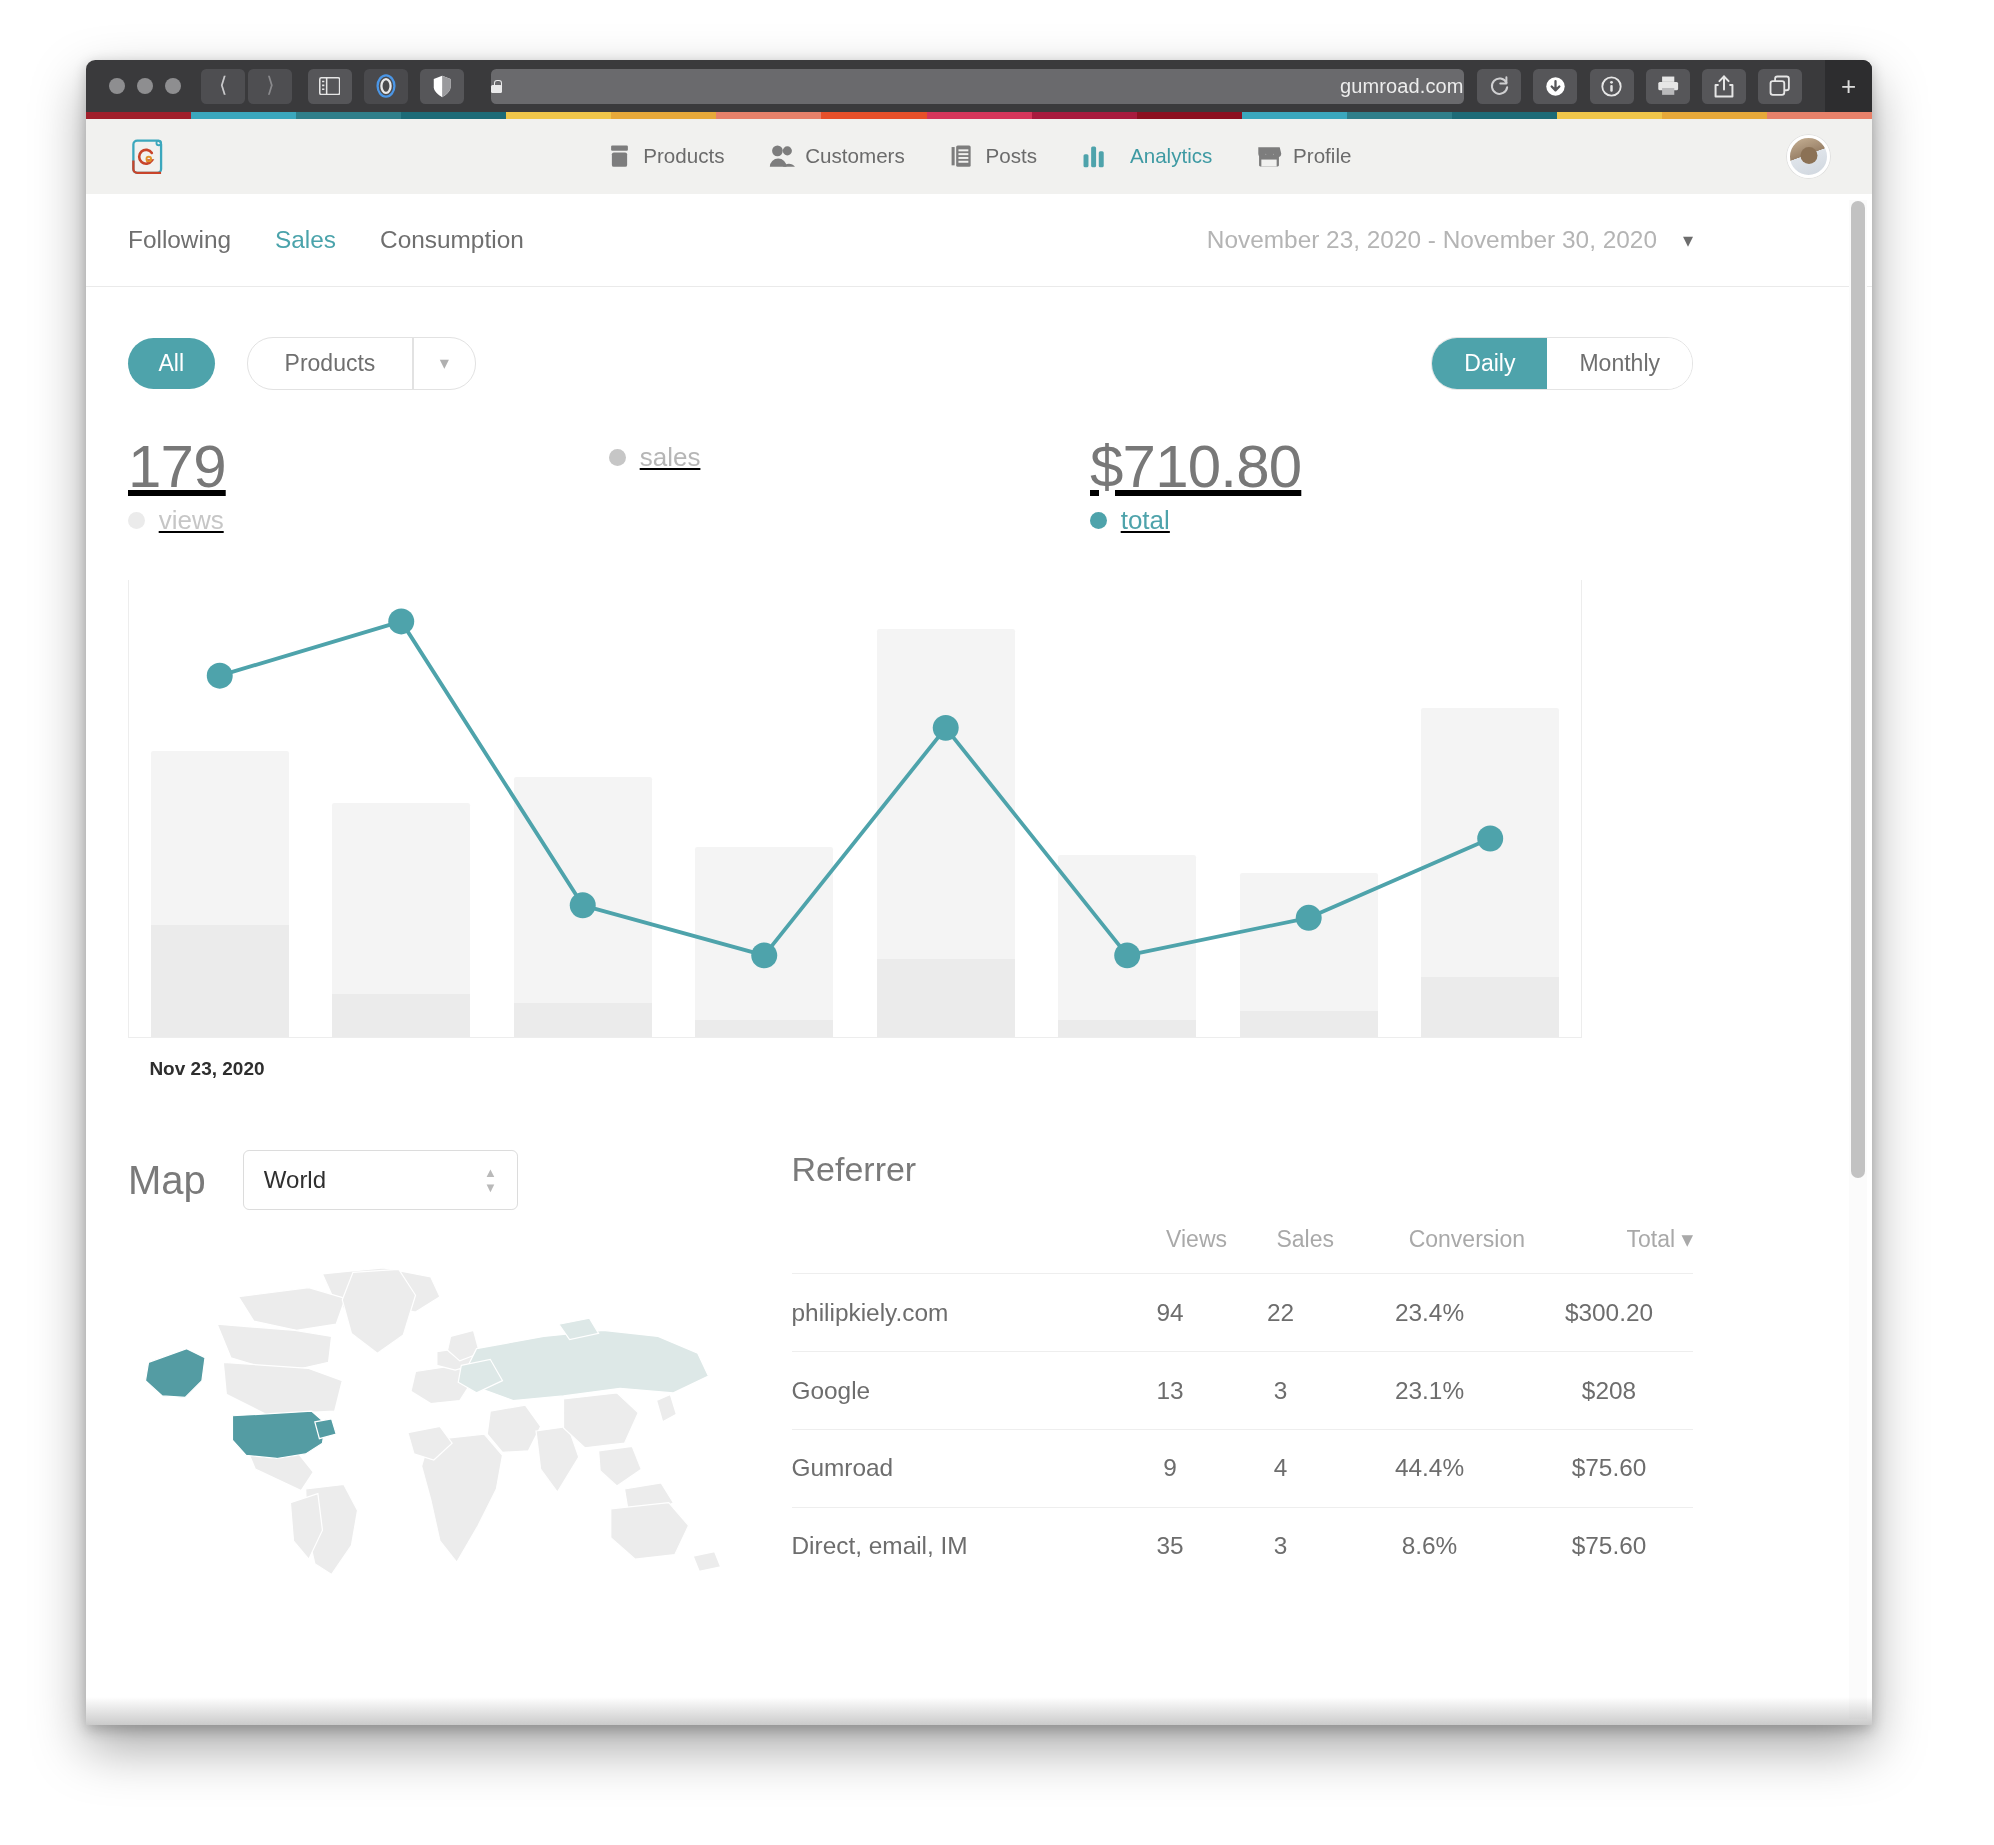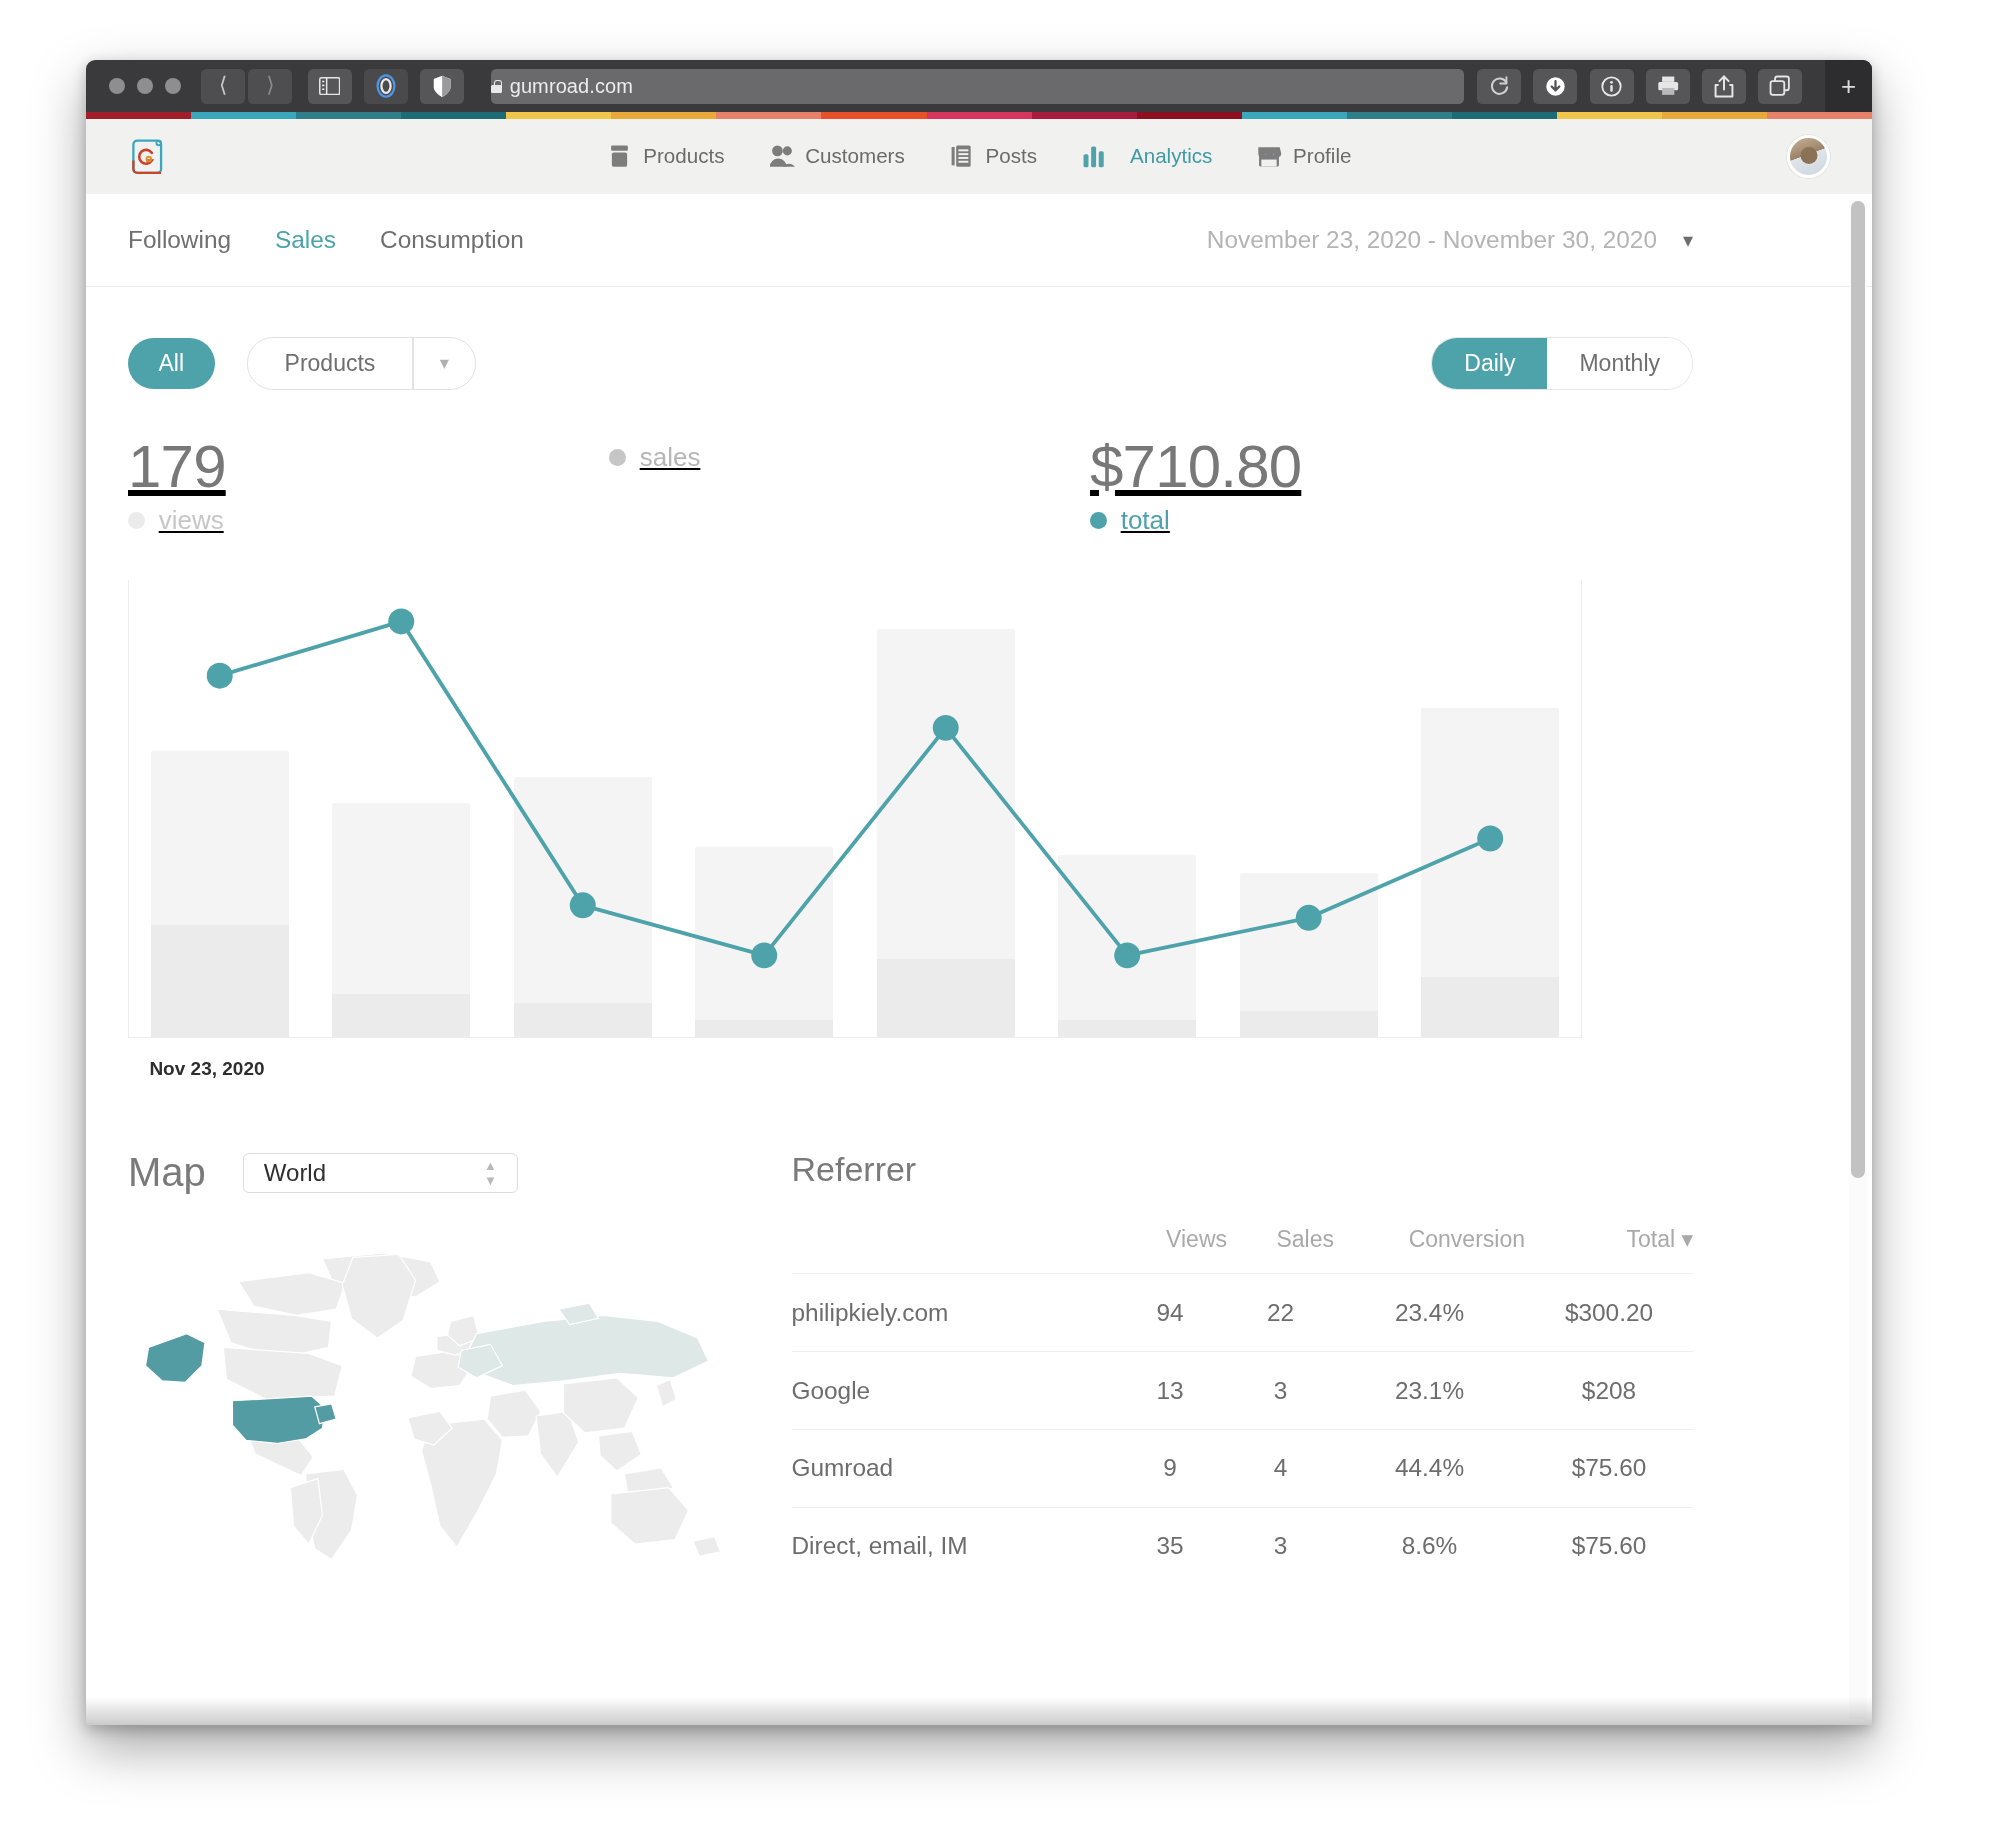--- a/index.html
+++ b/index.html
@@ -42,21 +42,21 @@
   .navpair .tbtn { background: #4e4e51; }
   .chev { font-size: 21.4px; line-height: 1; font-weight: 300; color: #c9c9cb; }
   .chev.dim { color: #8a8a8d; }
   .grp { display: flex; gap: 12.2px; margin-right: 13.7px; }
 
   #urlbar {
     flex: 1;
     height: 35px;
     background: #6a6a6d;
     border-radius: 5.3px;
-    display: flex; align-items: center; justify-content: flex-start;
+    display: flex; align-items: center; justify-content: space-between;
     gap: 7.6px;
     margin: 0 13.7px;
   }
   #urlbar .lock { width: 10.7px; height: 13px; position: relative; display:inline-block; }
   #urlbar .lock:before {
     content:""; position:absolute; left:0; bottom:0; width:10.7px; height:7.6px;
     background:#e9e9ea; border-radius:1.5px;
   }
   #urlbar .lock:after {
     content:""; position:absolute; left:2.3px; top:0; width:6.1px; height:6.1px;
@@ -178,21 +178,21 @@
   #linesvg { position: absolute; inset: 0; overflow: visible; }
   #chart-xlabel { margin-top: 20px; font-size: 19px; font-weight: bold; color: #2e2e2e; padding-left: 21.4px; }
 
   
   #lower { display: flex; padding: 70px 42px 0 42px; gap: 30.5px; }
   #mapcol { width: 633px; }
   #maphead { display: flex; align-items: center; gap: 37px; }
   #maphead h2 { font-size: 40px; color: #7a7a7a; font-weight: 400; }
   #world-select {
     border: 1.5px solid #dcdcdc; border-radius: 6.1px; background: #fff;
-    width: 275px; height: 40px; display: flex; align-items: center;
+    width: 275px; height: 60px; display: flex; align-items: center;
     padding: 0 20px; font-size: 24px; color: #2f2f2f; position: relative;
   }
   #world-select .steppers {
     margin-left: auto; display: flex; flex-direction: column; gap: 3.1px; color: #b9b9b9; font-size: 13px; line-height: .9;
   }
   #mapimg { margin-top: 41px; width: 100%; }
 
   #refcol { flex: 1; padding-right: 137px; }
   #refcol h2 { font-size: 34px; color: #7a7a7a; font-weight: 400; }
   table { width: 100%; border-collapse: collapse; margin-top: 37px; }

